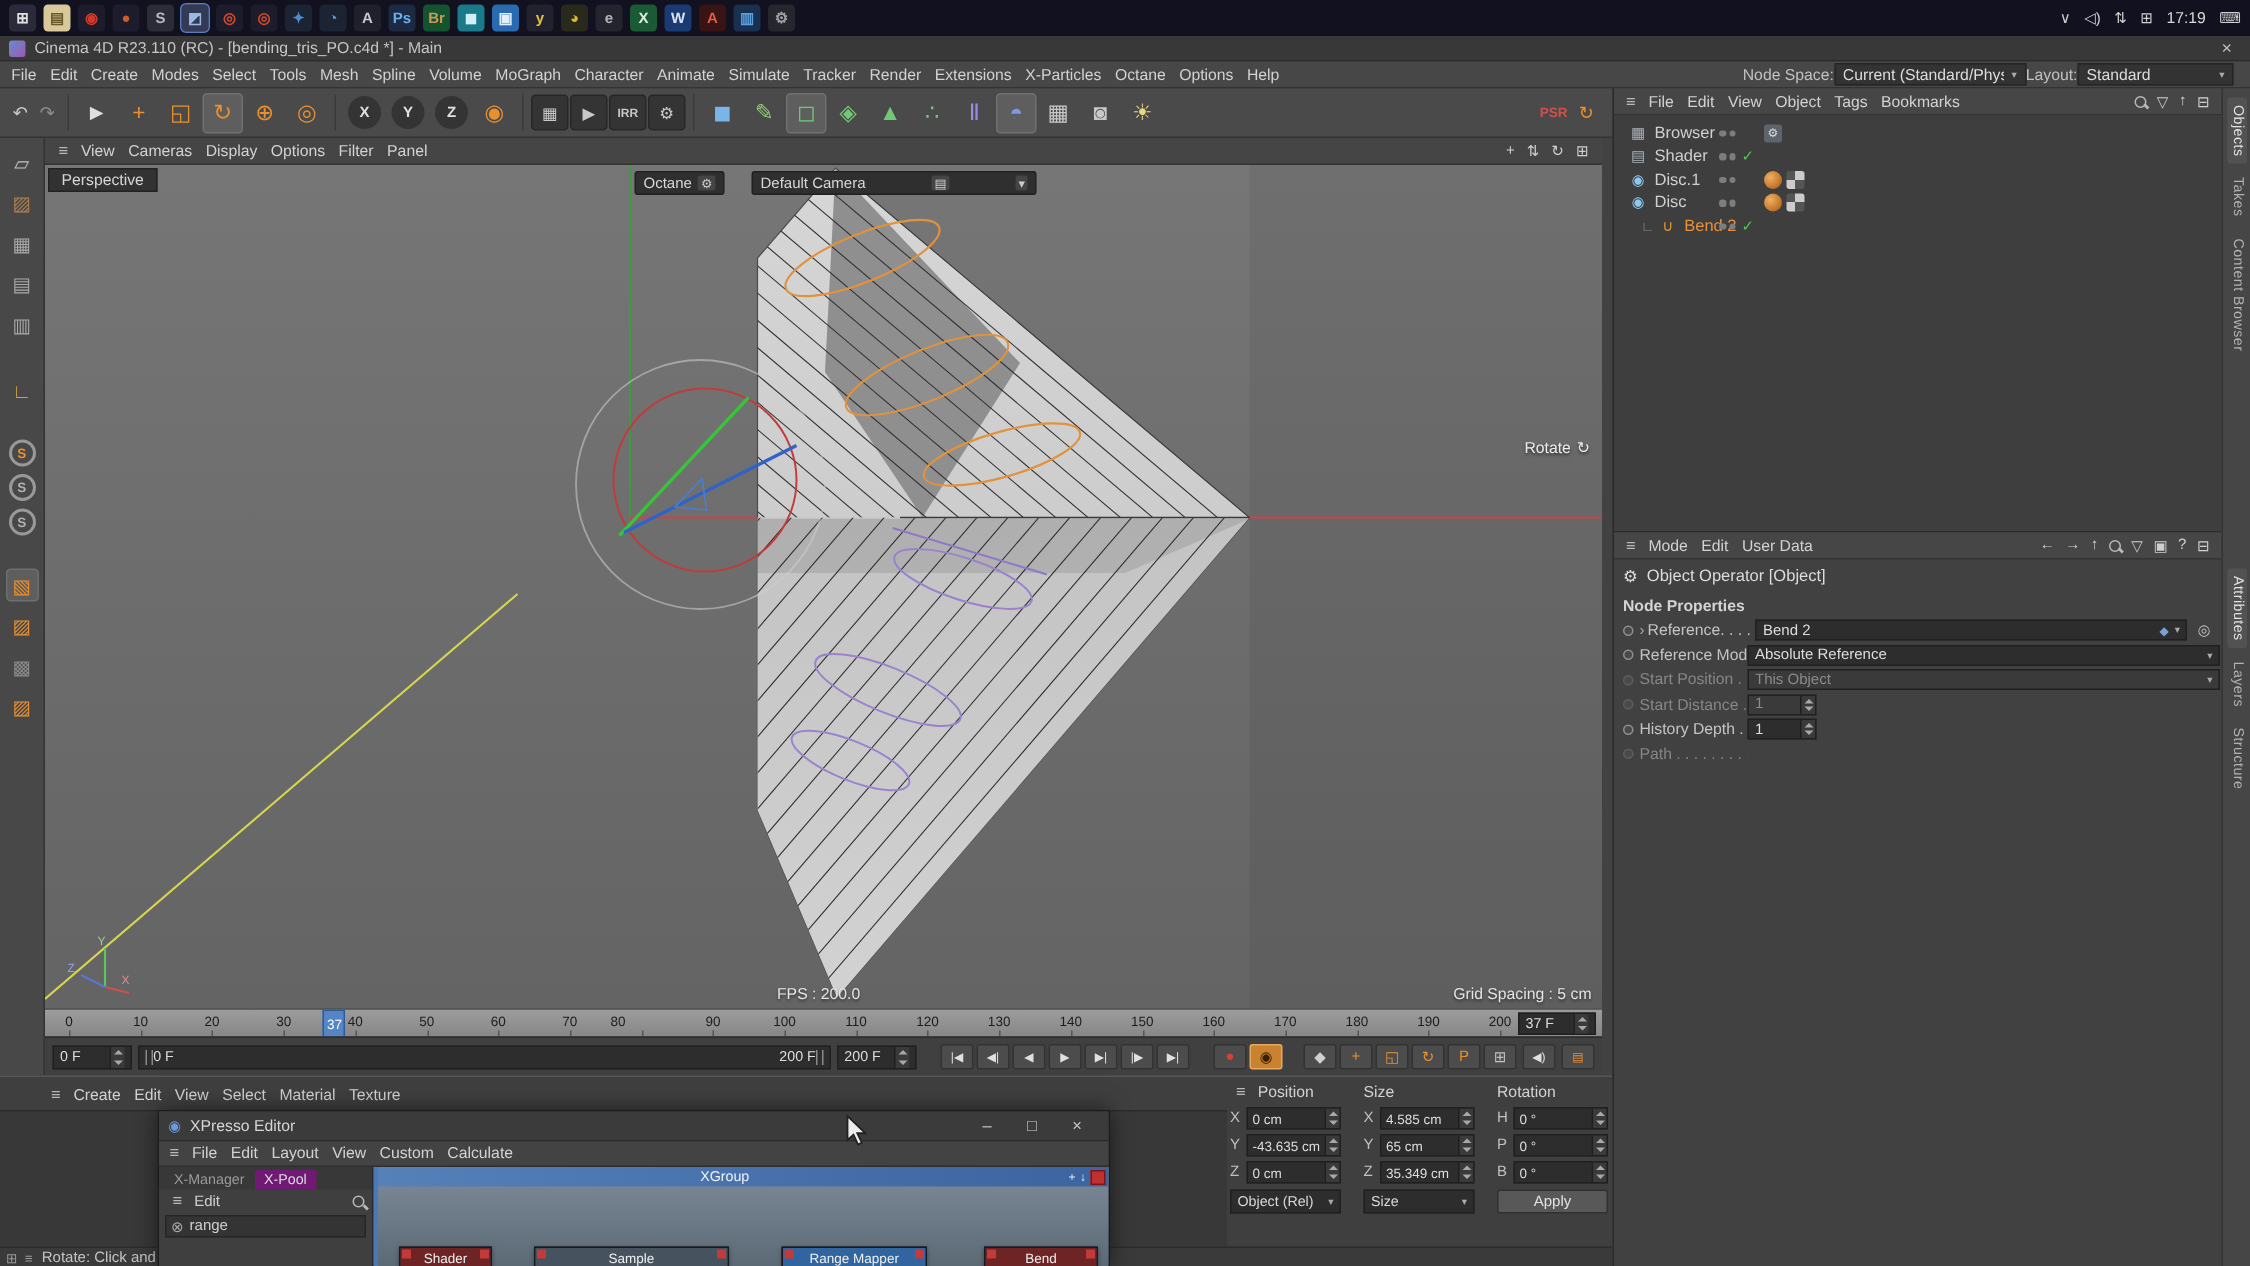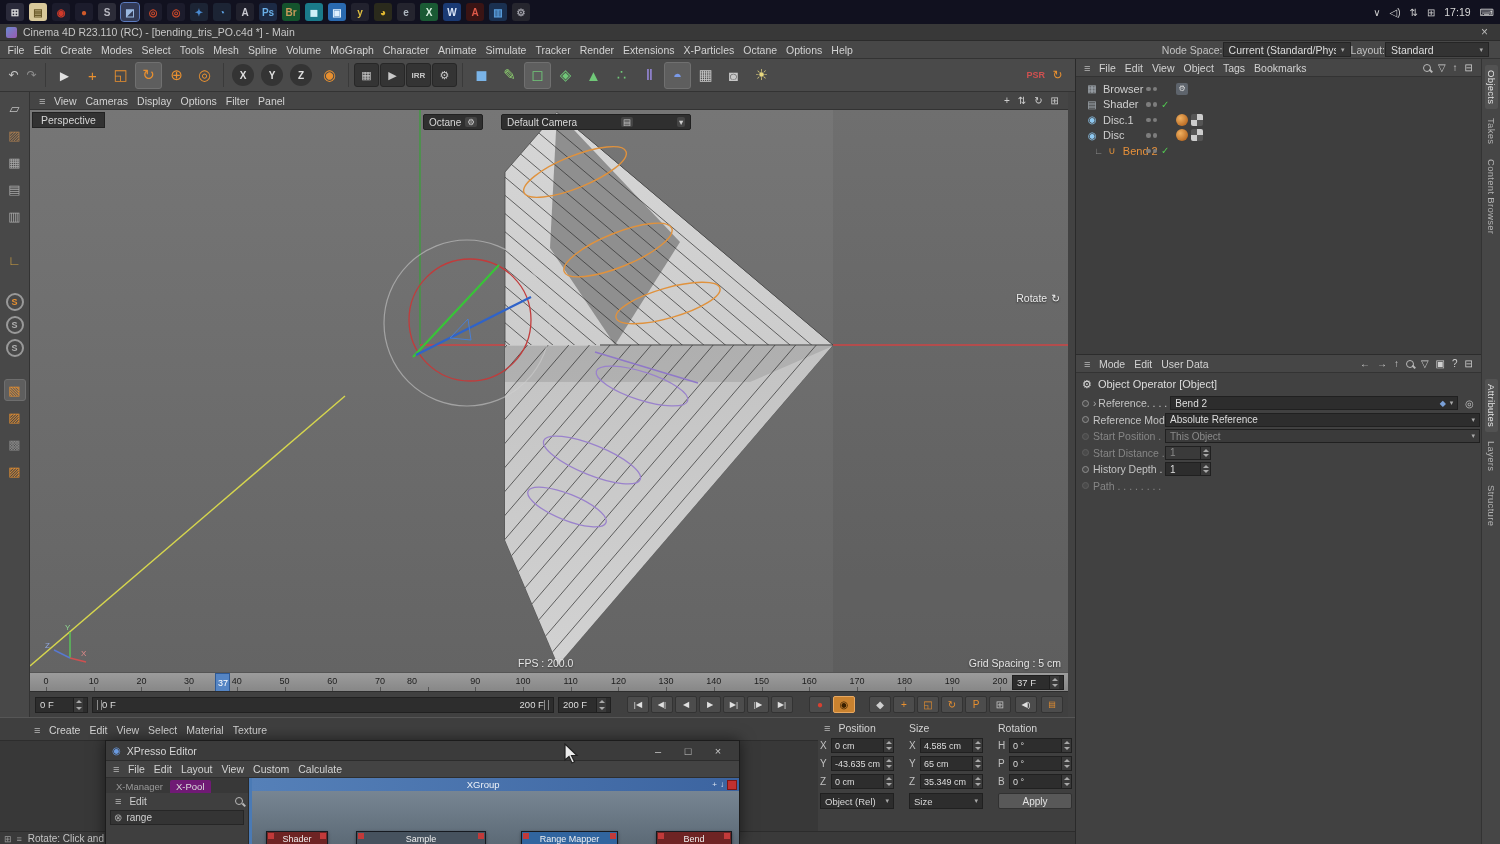--- a/index.html
+++ b/index.html
@@ -720,20 +720,21 @@
             <span class="tray-icon">▽</span>
             <span class="tray-icon">▣</span>
             <span class="tray-icon">?</span>
             <span class="tray-icon">⊟</span>
           </span>
       </div>
       <div class="attr-title-row">
         <span>⚙</span>
         <span>Object Operator [Object]</span>
       </div>
+      <div class="attr-section">Node Properties</div>
       <div id="attr-rows">
           <div class="attr-row">
             <span class="attr-dot"></span>
             <span class="attr-exp">›</span>
             <span class="attr-label">Reference. . . . .</span>
             <div class="attr-field ref">Bend 2<span class="field-tag-icon">◆</span><span class="field-dd">▾</span></div>
             <span class="picker-btn">◎</span>
           </div>
           <div class="attr-row">
             <span class="attr-dot"></span>

